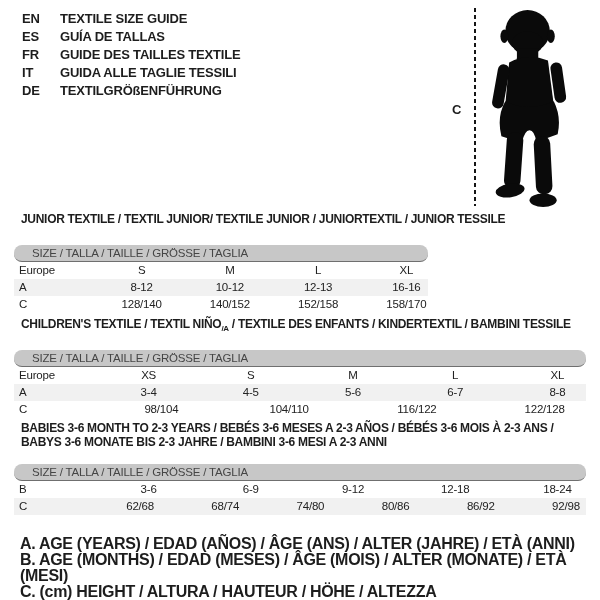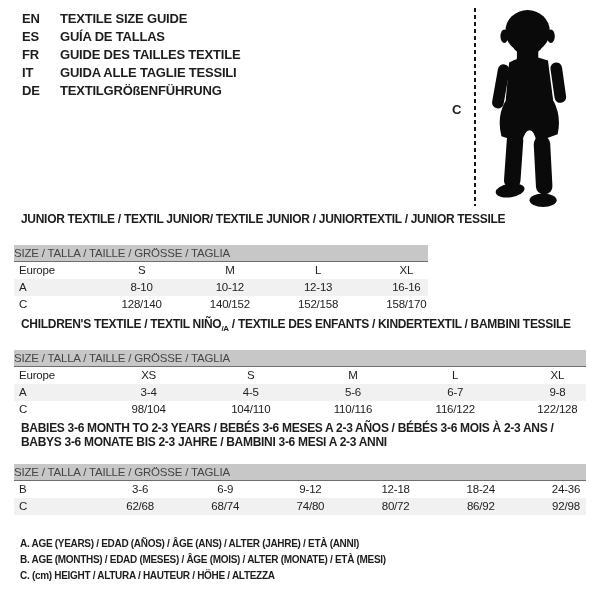--- a/index.html
+++ b/index.html
@@ -26,28 +26,28 @@
   .sec-3{top:421px;width:572px;}
   .tbl-title{
     font-weight:bold;font-size:12px;line-height:14px;padding-left:7px;
     letter-spacing:-0.3px;white-space:nowrap;
   }
   .sec-1 .tbl-title,.sec-2 .tbl-title{margin-bottom:14px;}
   .sec-3 .tbl-title{margin-bottom:15px;}
   .sub{font-size:8px;vertical-align:sub;}
   .size-bar{
     background:#c7c7c7;border-bottom:1px solid #6f6f6f;color:#454545;
-    font-size:11.5px;line-height:16px;height:16px;padding-left:0;
+    font-size:11.5px;line-height:16px;height:16px;padding-left:18px;border-radius:8px;
   }
   .trow{display:flex;height:17px;line-height:17px;font-size:11.5px;color:#222;gap:45px;}
   .trow.shaded{background:#f1f1f1;}
   .tcell{flex:1;text-align:center;}
   .tcell.label{flex:0 0 56px;text-align:left;padding-left:5px;}
   
-  .footnotes{position:absolute;left:20px;top:536px;font-weight:bold;font-size:10px;line-height:16px;letter-spacing:-0.3px;}
+  .footnotes{position:absolute;left:20px;top:536px;font-weight:bold;font-size:16px;line-height:16px;letter-spacing:-0.3px;}
 </style>
 </head>
 <body>
 
 <div class="canvas">
 
   <div class="lang-header">
     <div class="lang-row">
       <span class="lang-code">EN</span>
       <span>TEXTILE SIZE GUIDE</span>
@@ -96,21 +96,21 @@
     <div class="rows">
         <div class="trow">
           <div class="tcell label">Europe</div>
           <div class="tcell">S</div>
           <div class="tcell">M</div>
           <div class="tcell">L</div>
           <div class="tcell">XL</div>
         </div>
         <div class="trow shaded">
           <div class="tcell label">A</div>
-          <div class="tcell">8-10</div>
+          <div class="tcell">8-12</div>
           <div class="tcell">10-12</div>
           <div class="tcell">12-13</div>
           <div class="tcell">16-16</div>
         </div>
         <div class="trow">
           <div class="tcell label">C</div>
           <div class="tcell">128/140</div>
           <div class="tcell">140/152</div>
           <div class="tcell">152/158</div>
           <div class="tcell">158/170</div>
@@ -129,55 +129,53 @@
           <div class="tcell">M</div>
           <div class="tcell">L</div>
           <div class="tcell">XL</div>
         </div>
         <div class="trow shaded">
           <div class="tcell label">A</div>
           <div class="tcell">3-4</div>
           <div class="tcell">4-5</div>
           <div class="tcell">5-6</div>
           <div class="tcell">6-7</div>
-          <div class="tcell">9-8</div>
+          <div class="tcell">8-8</div>
         </div>
         <div class="trow">
           <div class="tcell label">C</div>
           <div class="tcell">98/104</div>
           <div class="tcell">104/110</div>
-          <div class="tcell">110/116</div>
           <div class="tcell">116/122</div>
           <div class="tcell">122/128</div>
         </div>
       </div>
   </div>
 
   <div class="section sec-3">
     <div class="tbl-title">
       <div>BABIES 3-6 MONTH TO 2-3 YEARS / BEBÉS 3-6 MESES A 2-3 AÑOS / BÉBÉS 3-6 MOIS À 2-3 ANS /</div>
       <div>BABYS 3-6 MONATE BIS 2-3 JAHRE / BAMBINI 3-6 MESI A 2-3 ANNI</div>
     </div>
     <div class="size-bar">SIZE / TALLA / TAILLE / GRÖSSE / TAGLIA</div>
     <div class="rows">
         <div class="trow">
           <div class="tcell label">B</div>
           <div class="tcell">3-6</div>
           <div class="tcell">6-9</div>
           <div class="tcell">9-12</div>
           <div class="tcell">12-18</div>
           <div class="tcell">18-24</div>
-          <div class="tcell">24-36</div>
         </div>
         <div class="trow shaded">
           <div class="tcell label">C</div>
           <div class="tcell">62/68</div>
           <div class="tcell">68/74</div>
           <div class="tcell">74/80</div>
-          <div class="tcell">80/72</div>
+          <div class="tcell">80/86</div>
           <div class="tcell">86/92</div>
           <div class="tcell">92/98</div>
         </div>
       </div>
   </div>
 
   <div class="footnotes">
     <div>A. AGE (YEARS) / EDAD (AÑOS) / ÂGE (ANS) / ALTER (JAHRE) / ETÀ (ANNI)</div>
     <div>B. AGE (MONTHS) / EDAD (MESES) / ÂGE (MOIS) / ALTER (MONATE) / ETÀ (MESI)</div>
     <div>C. (cm) HEIGHT / ALTURA / HAUTEUR / HÖHE / ALTEZZA</div>

